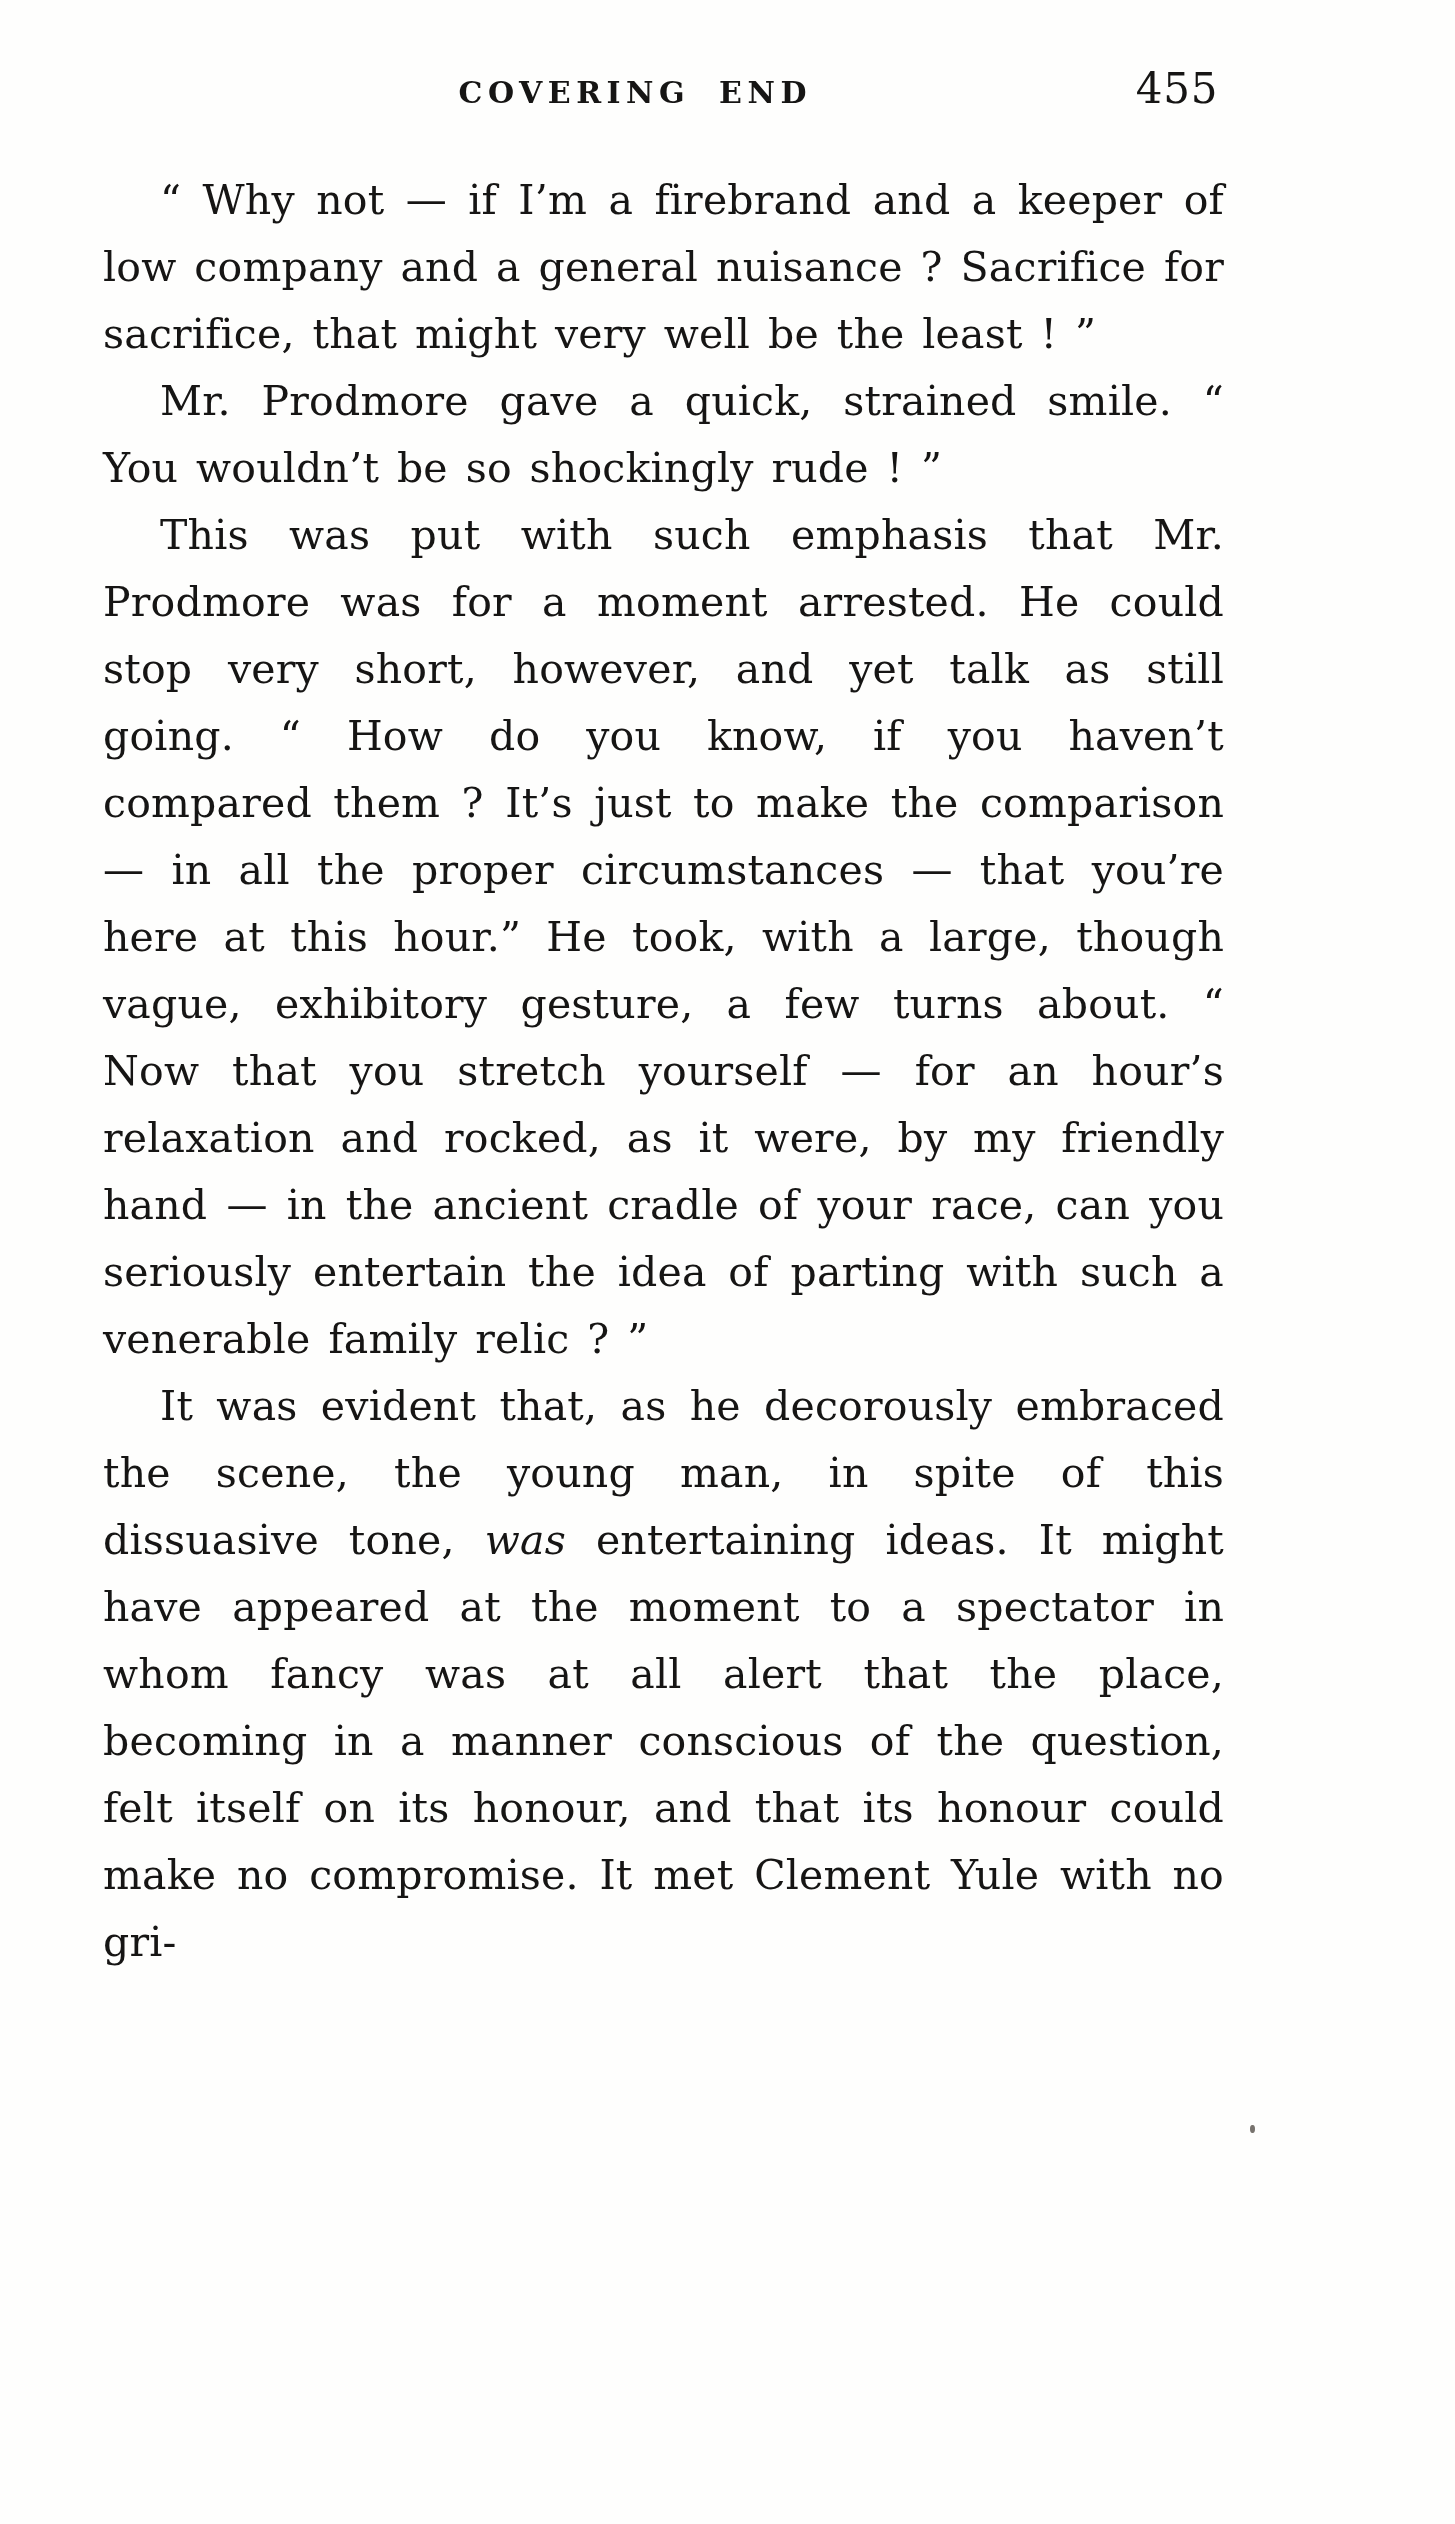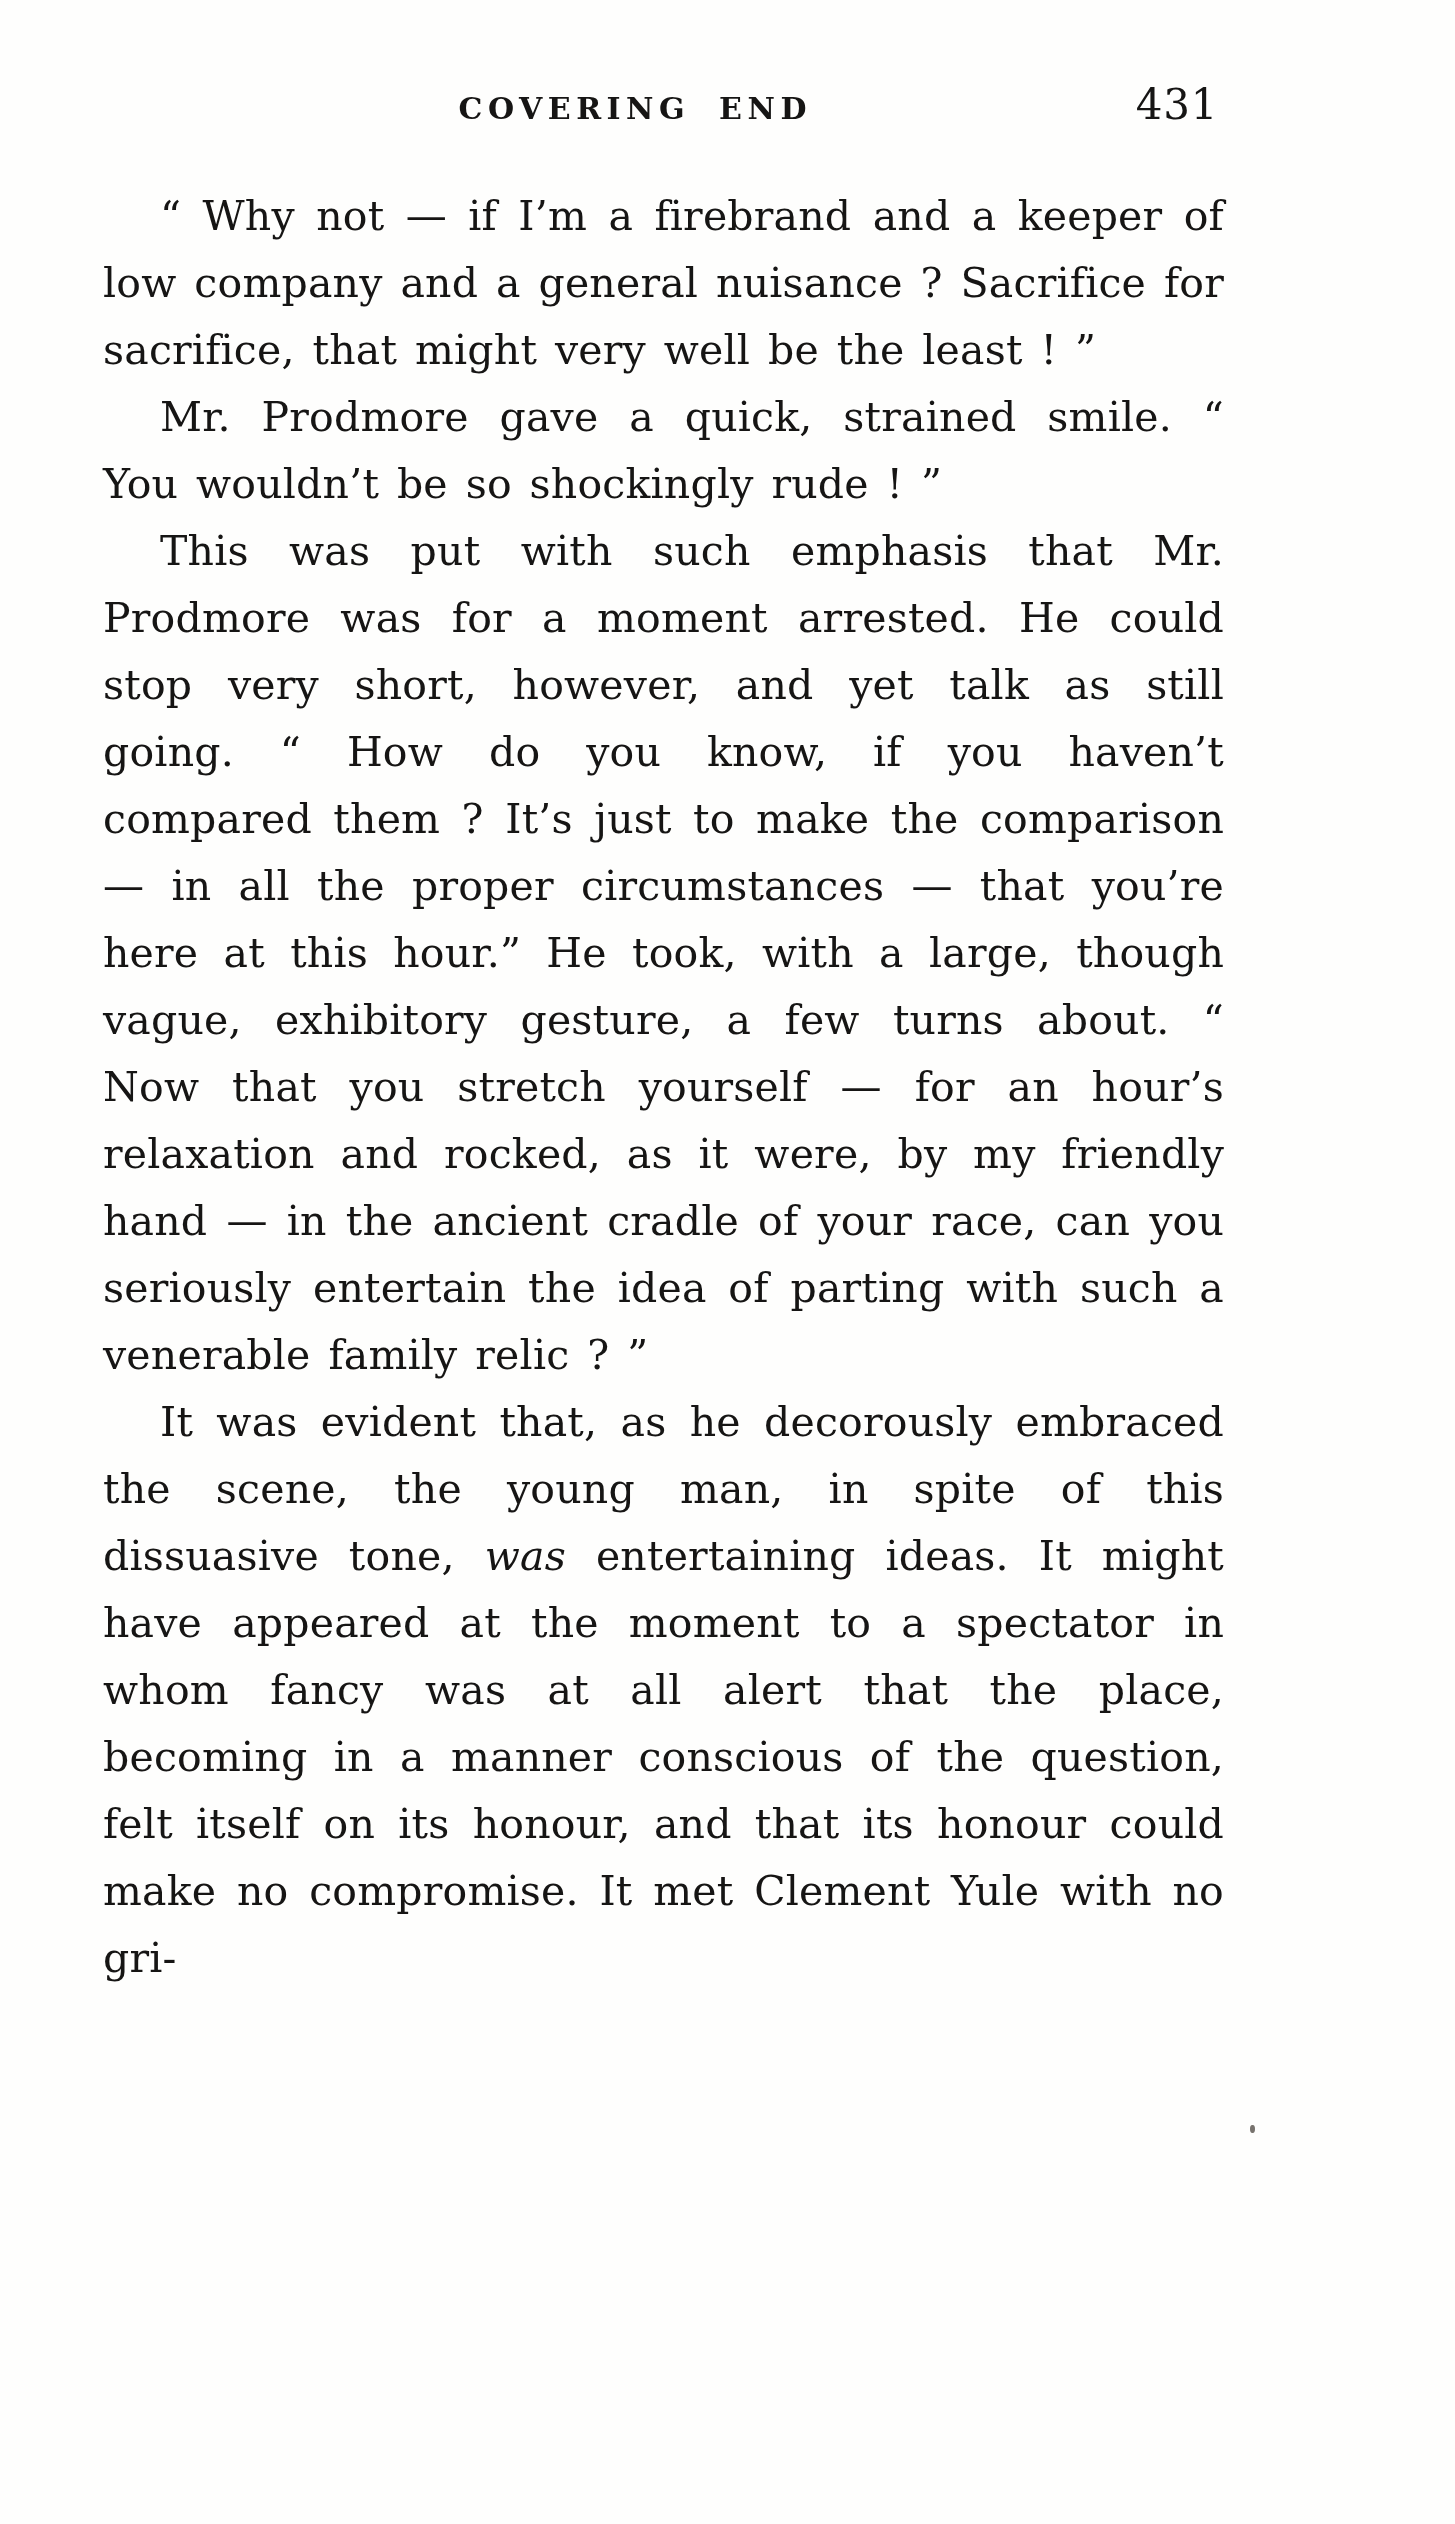--- a/index.html
+++ b/index.html
@@ -9,21 +9,21 @@
   }
   .page {
     position: relative;
     width: 1455px;
     height: 2525px;
     margin: 0 auto;
     background: #fefefd;
     color: #161514;
     font-family: "DejaVu Serif", serif;
     box-sizing: border-box;
-    padding: 80px 231px 0 103px;
+    padding: 64px 231px 0 103px;
   }
   .running-head {
     position: relative;
     height: 55px;
     margin-bottom: 48px;
   }
   .running-title {
     position: absolute;
     left: 50%;
     transform: translateX(-58%);
@@ -63,21 +63,21 @@
     opacity: .8;
   }
 </style>
 </head>
 <body>
 
 <div class="page">
 
   <div class="running-head">
     <span class="running-title">COVERING END</span>
-    <span class="page-number">431</span>
+    <span class="page-number">455</span>
   </div>
 
   <div class="page-text">
       <p><span>“ Why not — if I’m a firebrand and a keeper of low company and a general nuisance ?  Sacrifice for sacrifice, that might very well be the least ! ”</span></p>
       <p><span>Mr. Prodmore gave a quick, strained smile. “ You wouldn’t be so shockingly rude ! ”</span></p>
       <p><span>This was put with such emphasis that Mr. Prodmore was for a moment arrested.  He could stop very short, however, and yet talk as still going.  “ How do you know, if you haven’t compared them ?  It’s just to make the comparison — in all the proper circumstances — that you’re here at this hour.”  He took, with a large, though vague, exhibitory gesture, a few turns about. “ Now that you stretch yourself — for an hour’s relaxation and rocked, as it were, by my friendly hand — in the ancient cradle of your race, can you seriously entertain the idea of parting with such a venerable family relic ? ”</span></p>
       <p><span>It was evident that, as he decorously embraced the scene, the young man, in spite of this dissuasive tone, </span><i>was</i><span> entertaining ideas.  It might have appeared at the moment to a spectator in whom fancy was at all alert that the place, becoming in a manner conscious of the question, felt itself on its honour, and that its honour could make no compromise.  It met Clement Yule with no gri-</span></p>
     </div>
 
   <div class="speck"></div>

